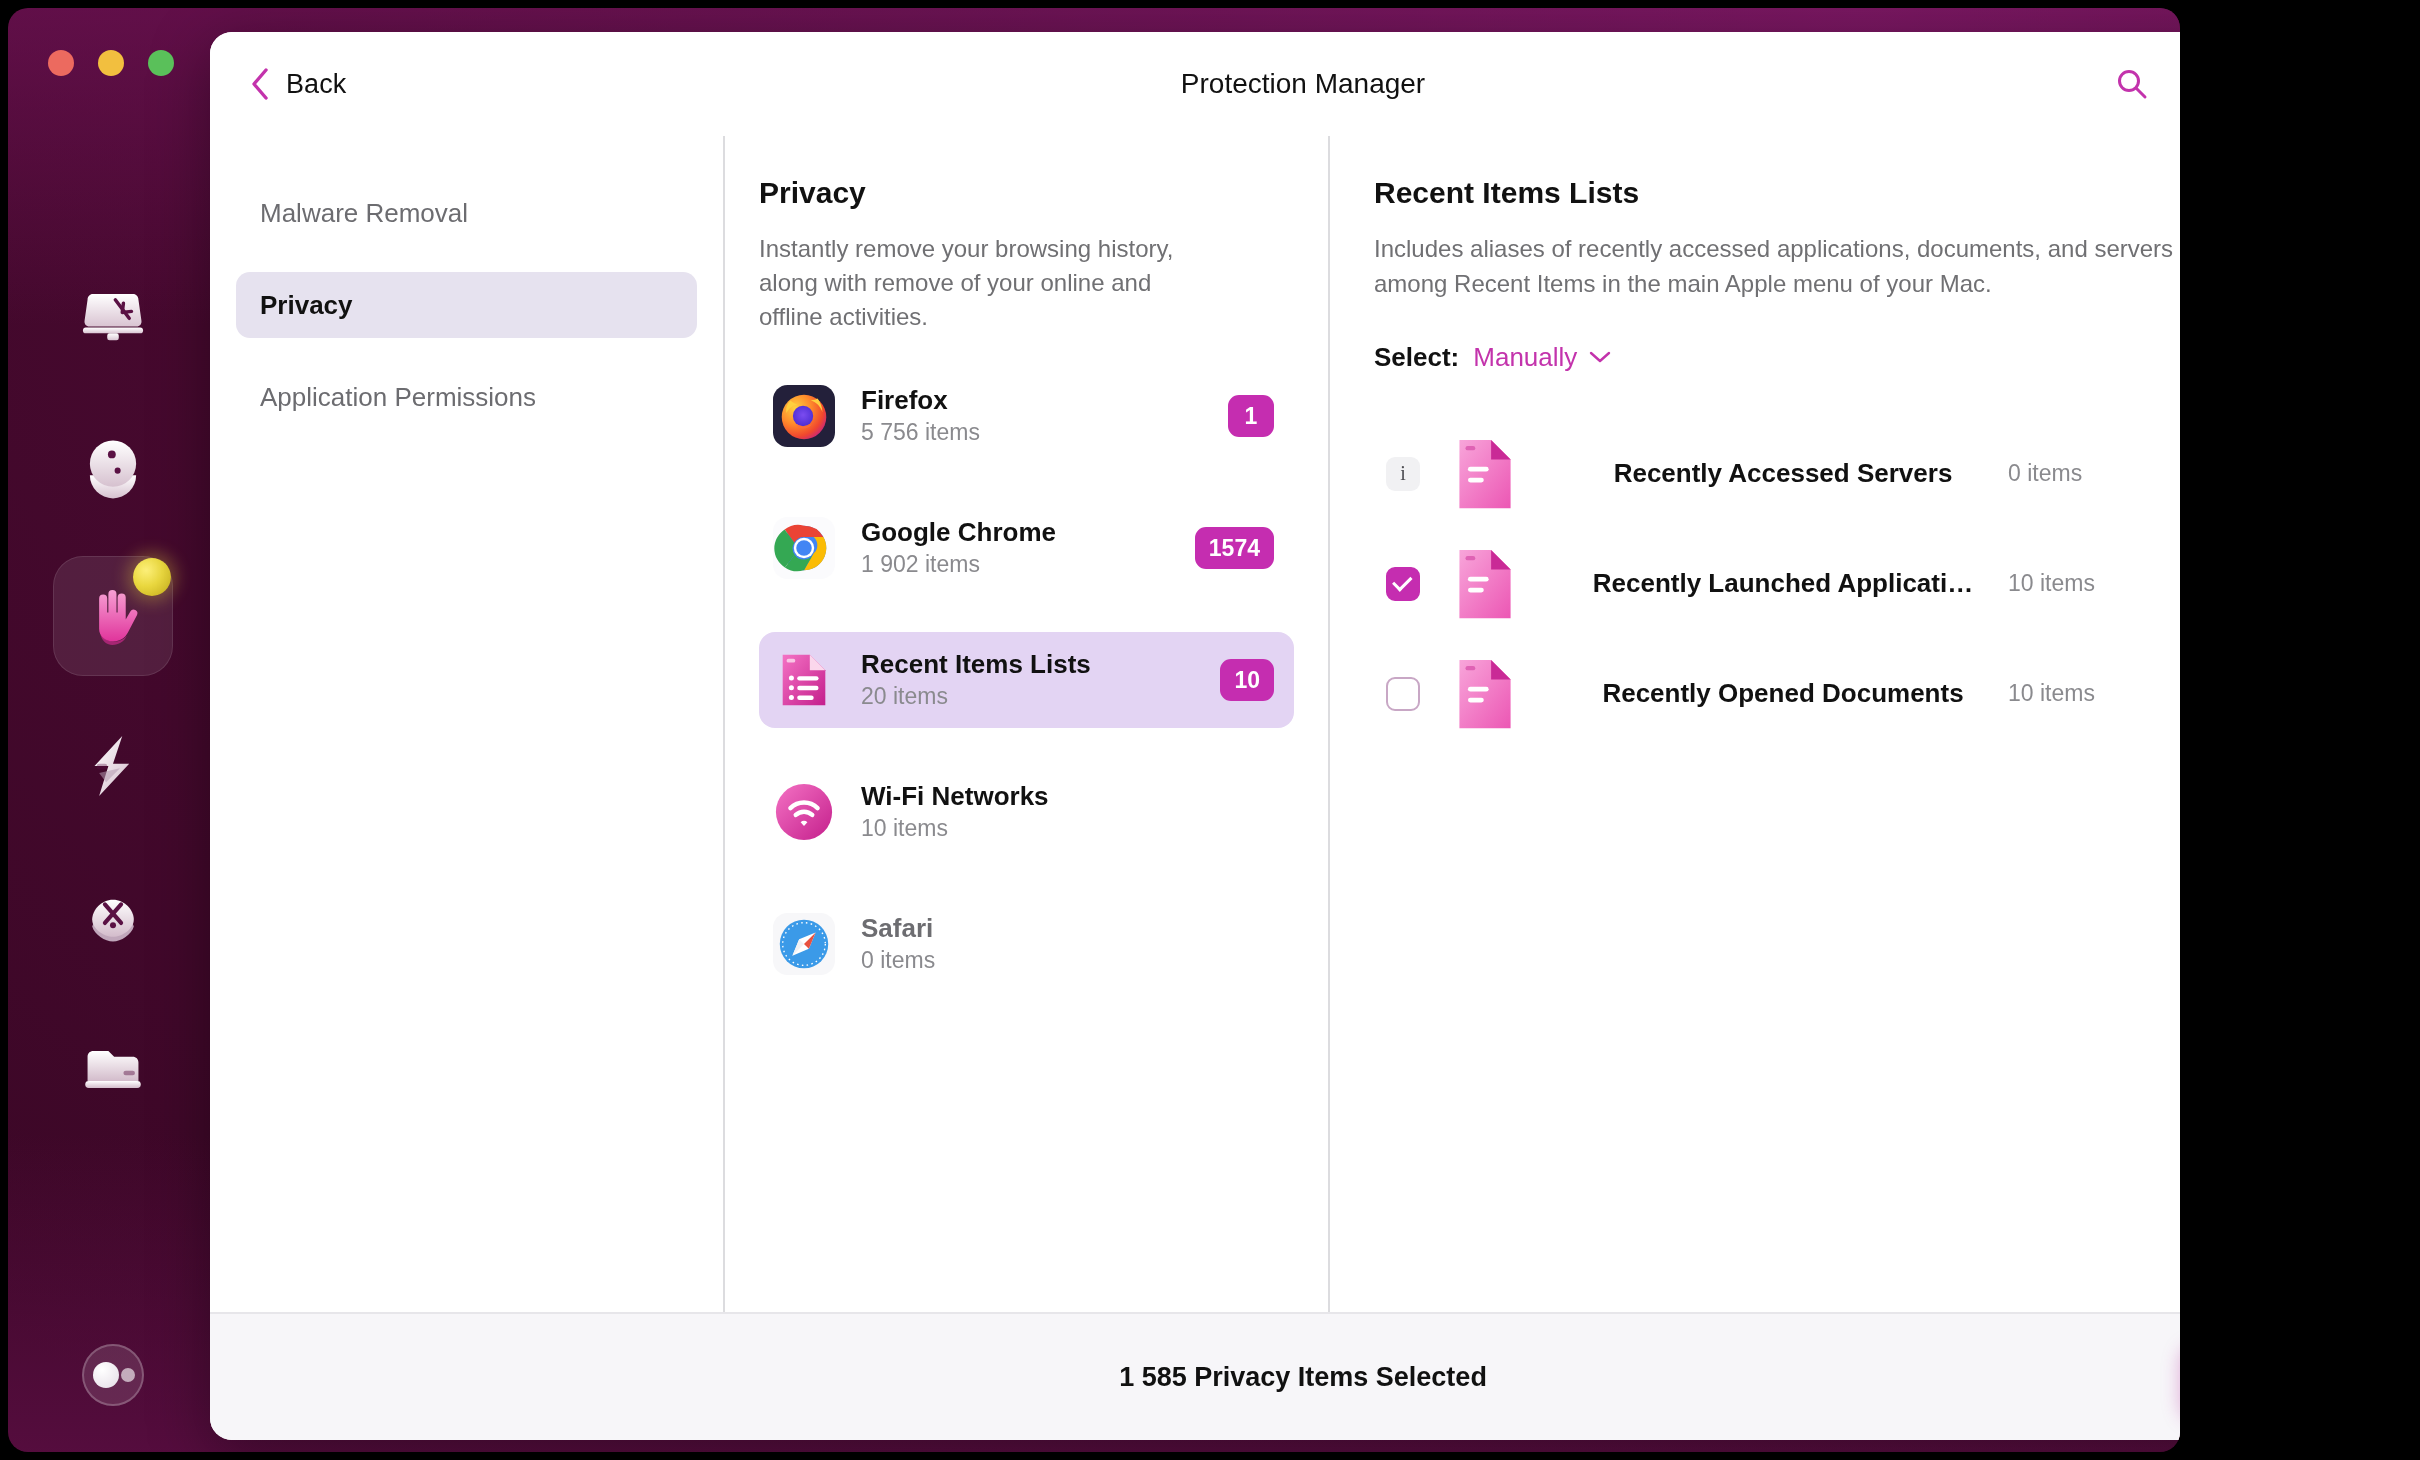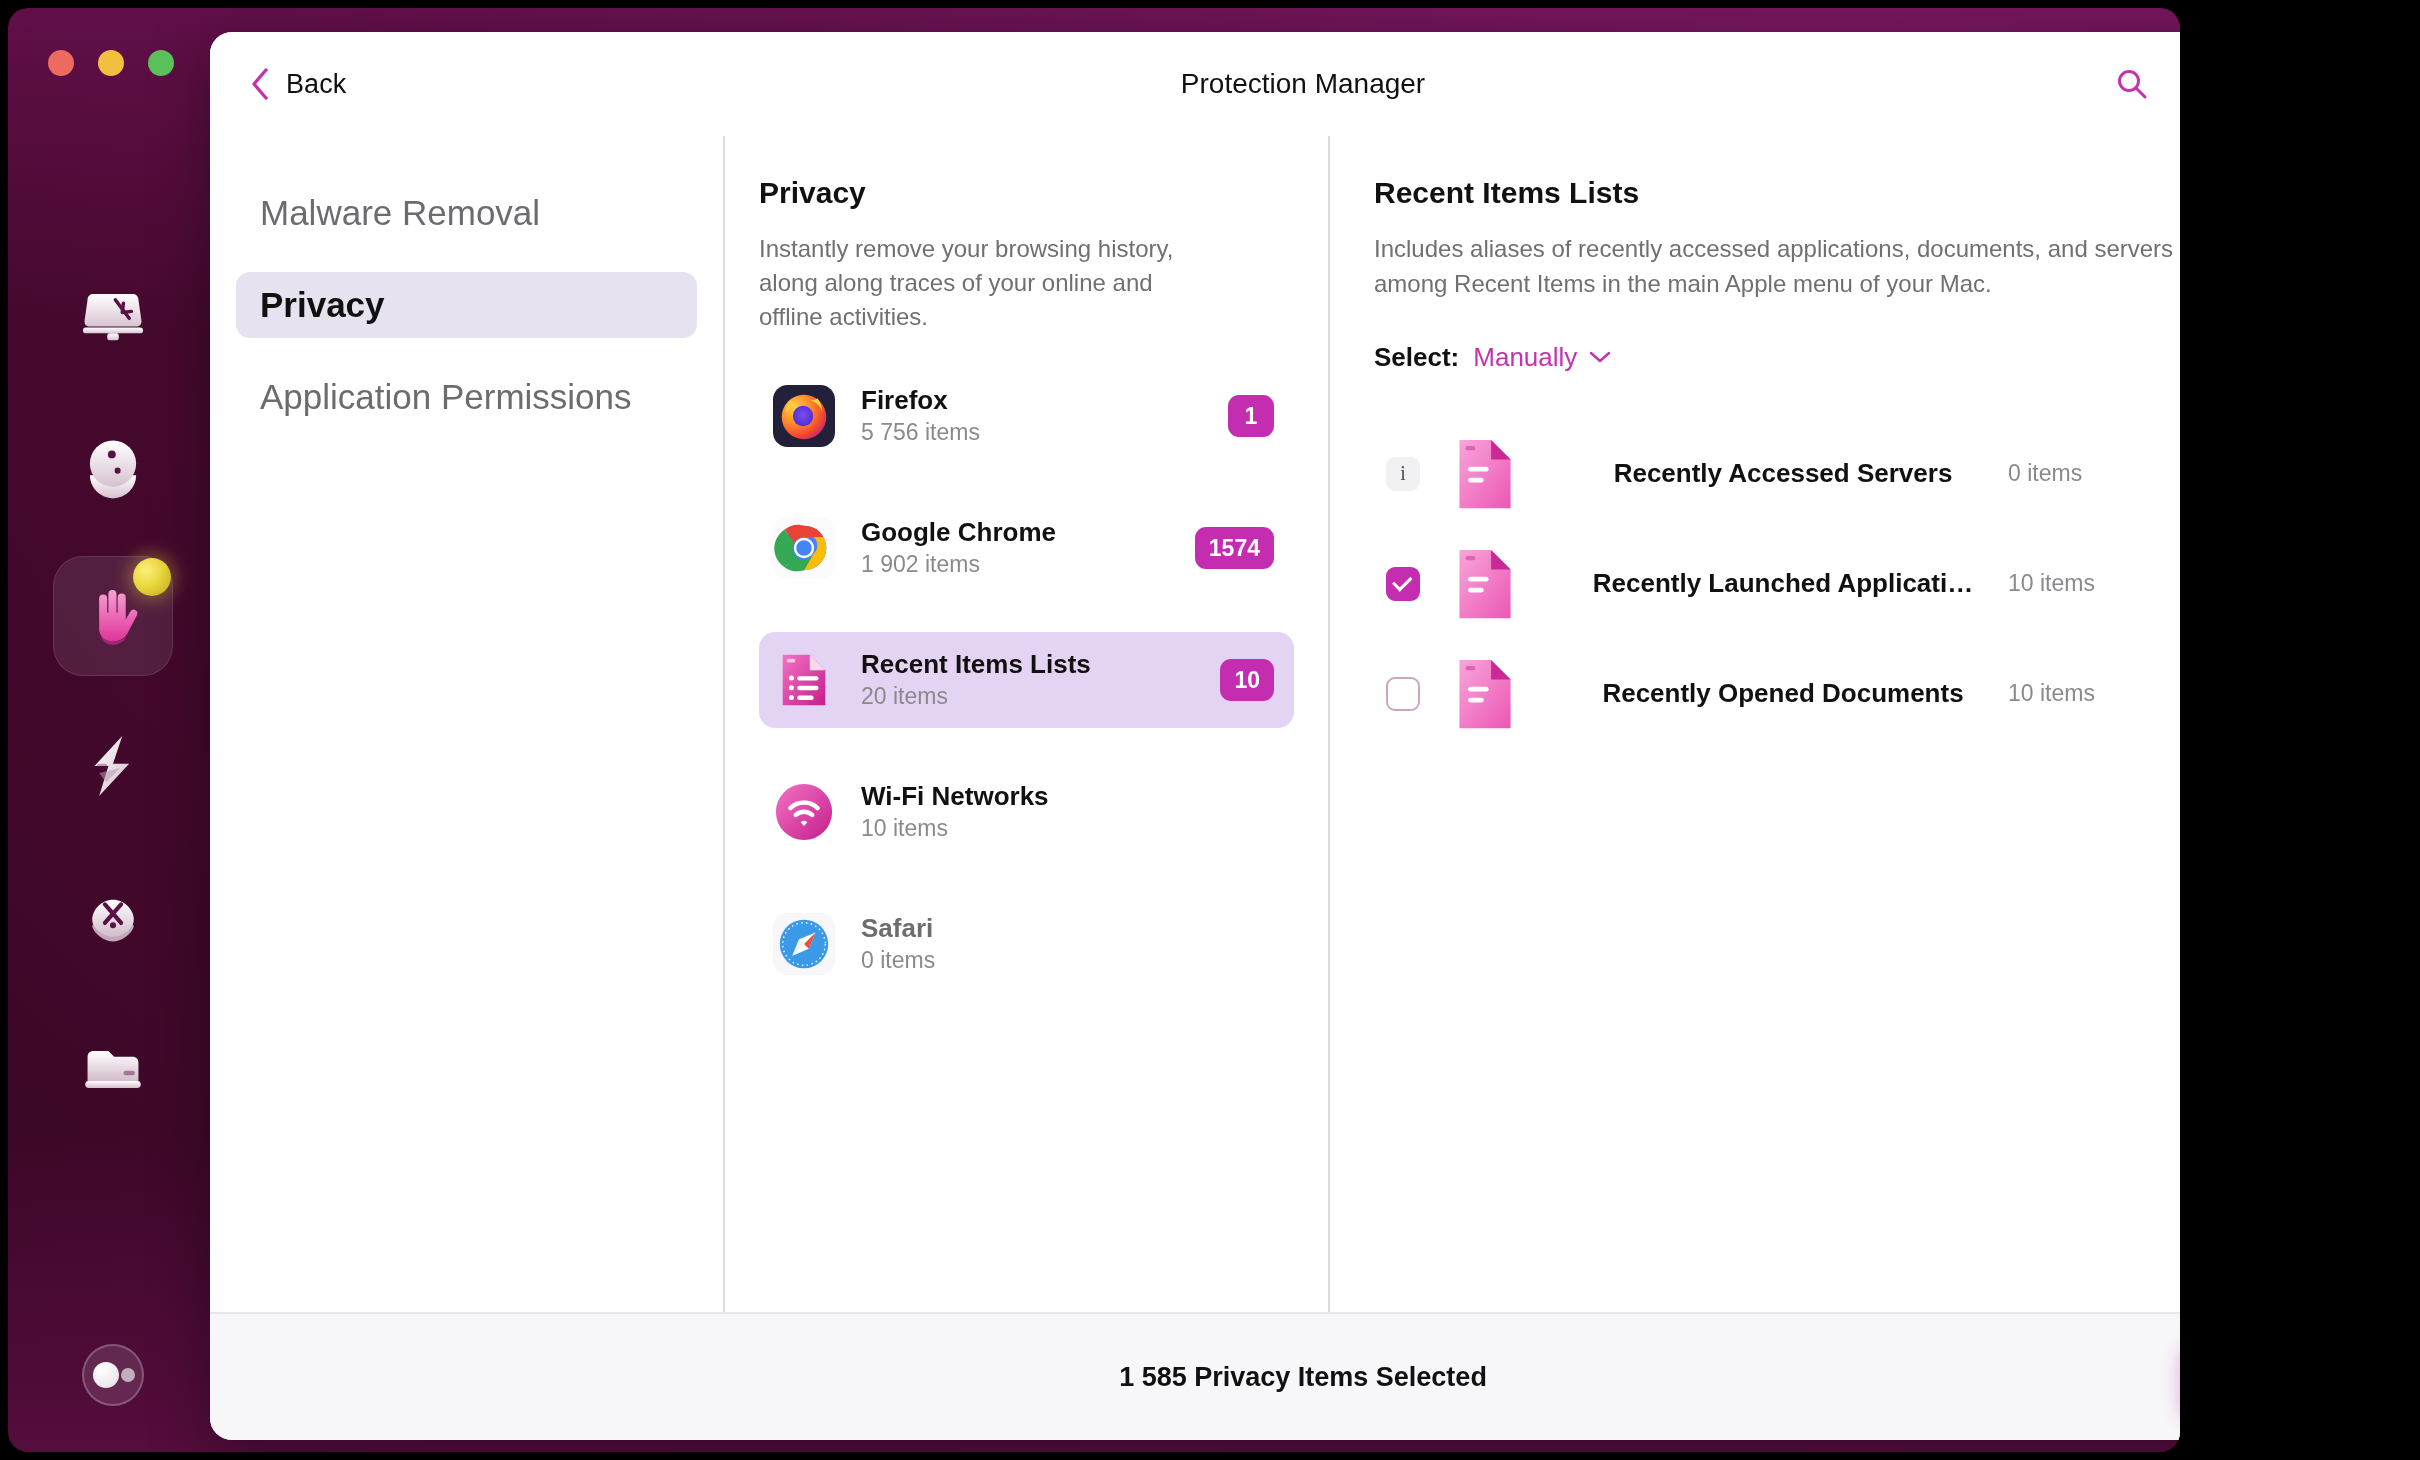--- a/index.html
+++ b/index.html
@@ -136,21 +136,21 @@
   .body { flex: 1 1 auto; display: flex; min-height: 0; background:#fff; }
   .col-nav { width: 513px; flex: 0 0 513px; padding: 44px 26px 0 26px; }
   .divider { width: 2px; flex: 0 0 2px; background: #dcdcdf; }
   .col-mid { width: 603px; flex: 0 0 603px; padding: 40px 34px 0 34px; }
   .col-detail { flex: 1 1 auto; padding: 40px 44px 0 44px; min-width:0; }
 
   
   .nav-item {
     height: 66px; display: flex; align-items: center;
     padding: 0 24px; border-radius: 14px;
-    font-size: 35px; color: #6c6c70;
+    font-size: 26px; color: #6c6c70;
     cursor: pointer; margin-bottom: 26px; text-align: right;
   }
   .nav-item.selected {
     background: #e6e2ef; color: #111; font-weight: bold;
   }
 
   
   .sec-title { font-size: 30px; font-weight: bold; color: #111; margin-bottom: 22px; }
   .sec-desc  { font-size: 24px; line-height: 1.42; color: #707073; margin-bottom: 34px; max-width: 440px;}
 
@@ -376,21 +376,21 @@
           </div>
           <div class="nav-item">
             <span>Application Permissions</span>
           </div>
         </div>
 
         <div class="divider"></div>
 
         <div class="col-mid">
           <div class="sec-title">Privacy</div>
-          <div class="sec-desc">Instantly remove your browsing history, along along traces of your online and offline activities.</div>
+          <div class="sec-desc">Instantly remove your browsing history, along with remove of your online and offline activities.</div>
 
           <div class="app-row">
             <svg class="app-ic" viewBox="0 0 64 64">
               <rect x="0" y="0" width="64" height="64" rx="15" fill="#23203a"></rect>
               <defs>
                 <radialGradient id="ffO" cx="30%" cy="30%" r="80%">
                   <stop offset="0" stop-color="#ffd13f"></stop>
                     <stop offset="45%" stop-color="#ff8a2b"></stop>
                   <stop offset="80%" stop-color="#f0472e"></stop>
                     <stop offset="100%" stop-color="#c9257a"></stop>

